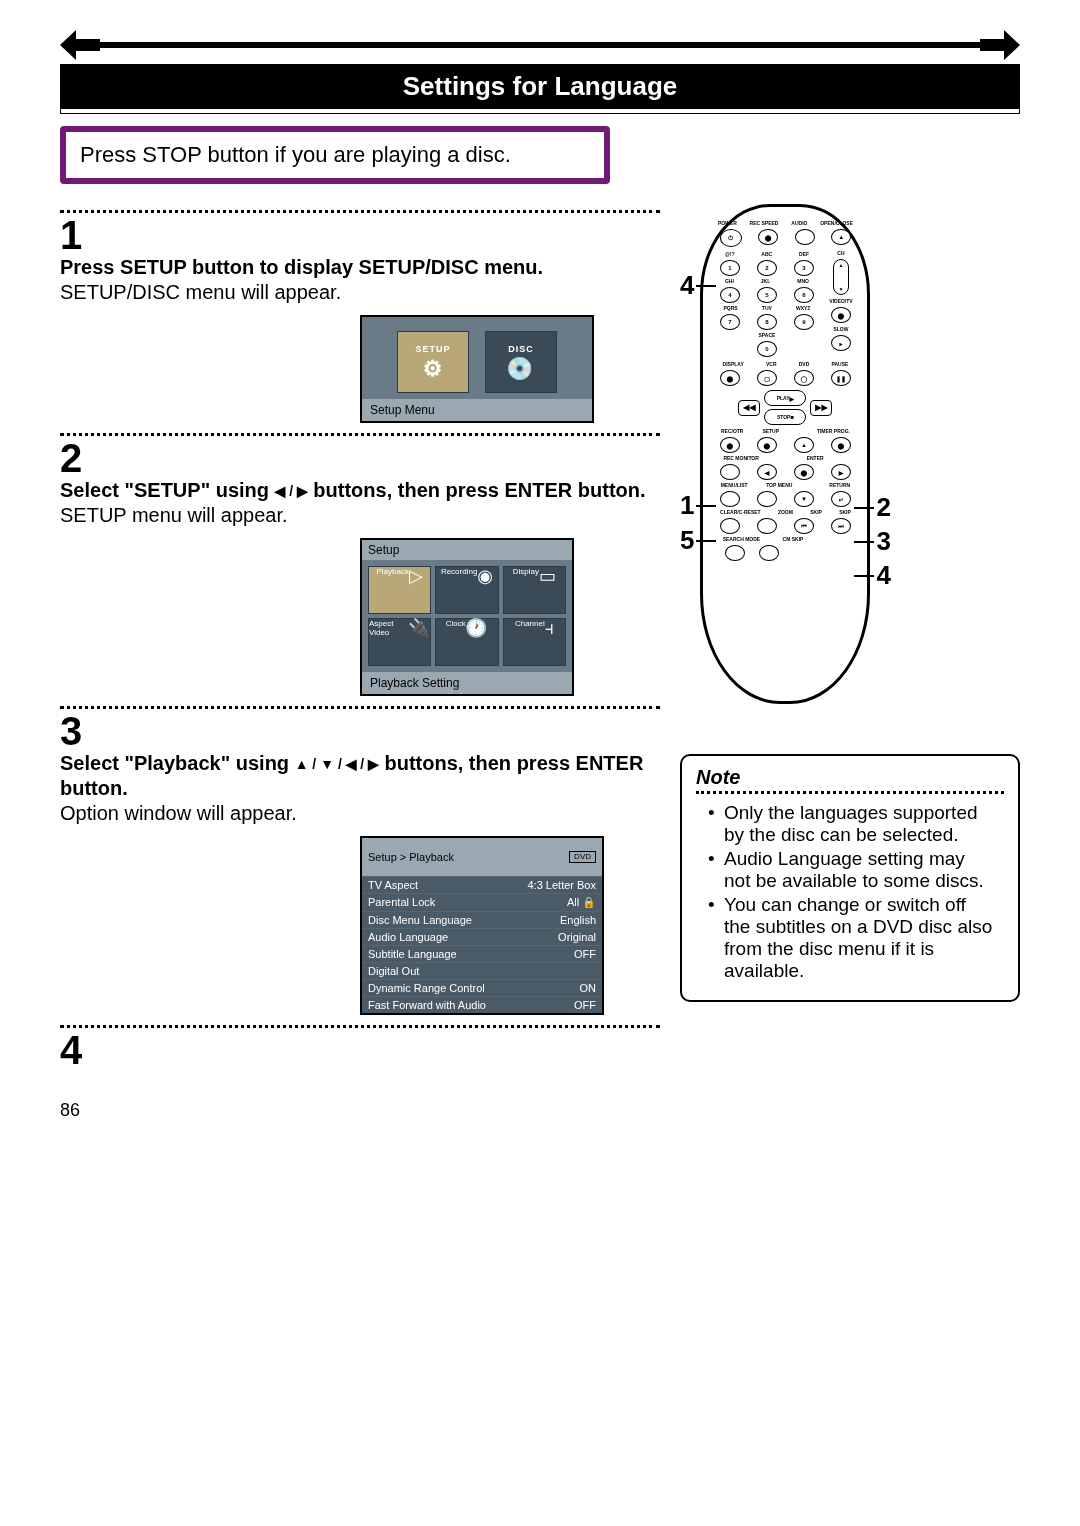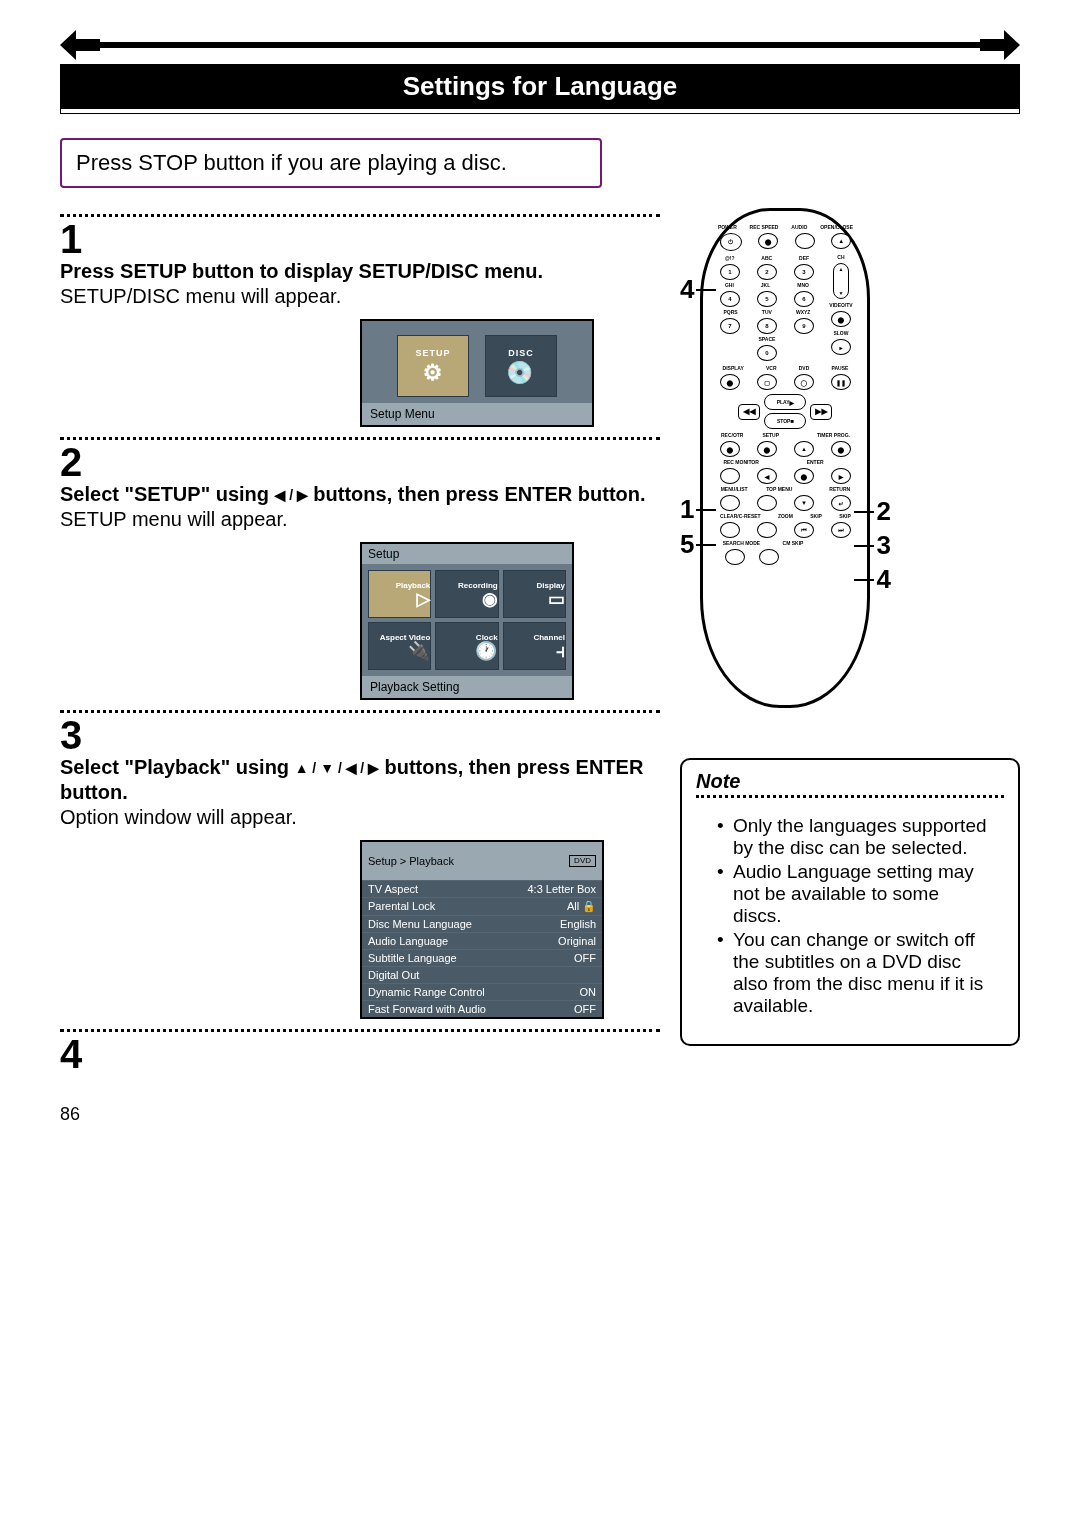--- a/index.html
+++ b/index.html
@@ -50,25 +50,25 @@
     padding: 6px 0;
     border: 1px solid #000;
   }
   .thin-box {
     border-left: 1px solid #000;
     border-right: 1px solid #000;
     border-bottom: 1px solid #000;
     height: 4px;
   }
   .intro-box {
-    border: 2px solid #701a75;
+    border: 6px solid #701a75;
     border-radius: 4px;
     padding: 10px 14px;
     font-size: 22px;
-    margin-top: 24px;
+    margin-top: 12px;
     width: 510px;
   }
   .content-area {
     display: flex;
     gap: 20px;
     margin-top: 20px;
   }
   .left-col {
     flex: 0 0 600px;
   }
@@ -139,25 +139,25 @@
     display: grid;
     grid-template-columns: repeat(3, 1fr);
     gap: 4px;
     padding: 6px;
   }
   .gcell {
     background: #3a4a56;
     border: 1px solid #2a3a46;
     height: 46px;
     display: flex;
-    flex-direction: column;
-    align-items: flex-end;
+    flex-direction: row;
+    align-items: flex-start;
     justify-content: center;
     font-size: 8px;
-    font-weight: bold;
+    font-weight: normal;
   }
   .gcell.sel { background: #b8a878; }
   .gcell .gi { font-size: 18px; line-height: 1; }
   .screen-title {
     background: #9aa8b2;
     color: #000;
     font-size: 12px;
     padding: 3px 6px;
   }
   .screen3 {
@@ -319,21 +319,21 @@
     font-weight: bold;
     font-style: italic;
     font-size: 20px;
     position: relative;
   }
   .note-dots {
     border-top: 3px dotted #000;
     margin: 2px 0 6px 0;
   }
   .note-box ul {
-    margin: 17px;
+    margin: 8px;
     padding-left: 16px;
     list-style: none;
   }
   .note-box li {
     position: relative;
     padding-left: 4px;
     margin-bottom: 2px;
   }
   .note-box li::before {
     content: "•";

